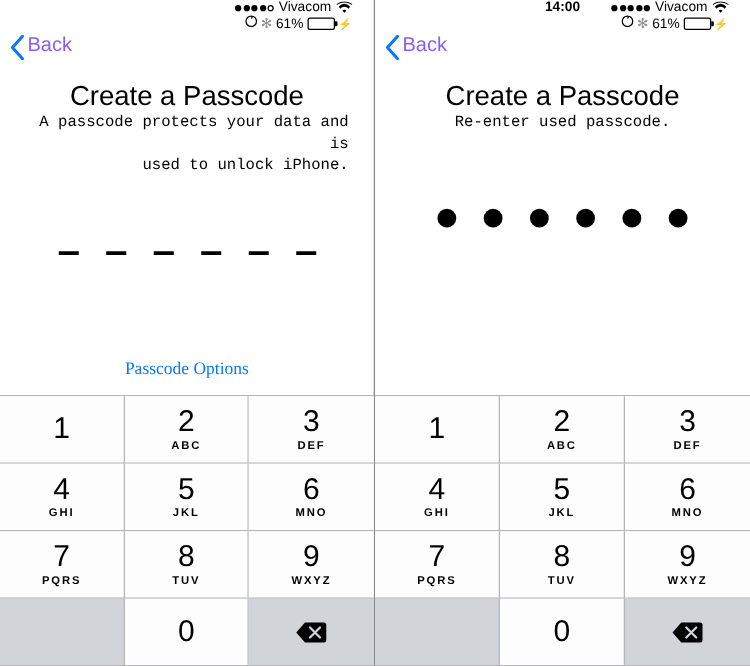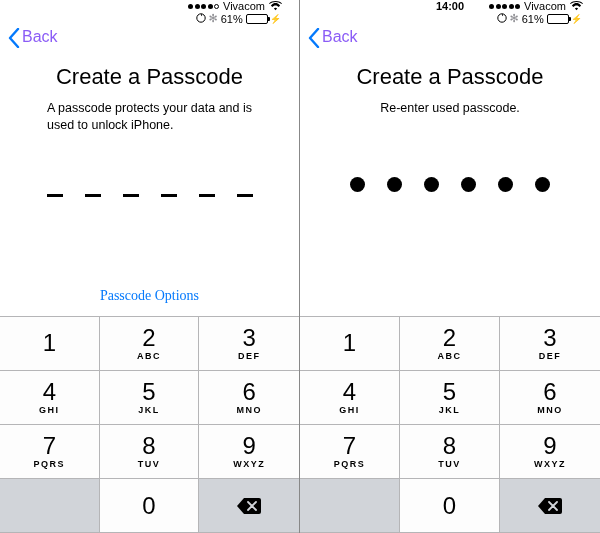--- a/index.html
+++ b/index.html
@@ -61,24 +61,25 @@
   }
   .back svg { display:block; }
   .content {
     flex: 1;
     display:flex; flex-direction:column;
     align-items:center;
     padding-top: 8px;
   }
   .title { font-size: 22px; font-weight: 400; color:#000; letter-spacing:0; }
   .subtitle {
-    font-size: 12.5px; color:#000; text-align:left;
-    margin-top: 10px; line-height: 1.35;
+    font-size: 12.5px; color:#000; text-align:right;
+    line-height: 1.35;
     padding: 0 20px;
     white-space: pre-line;
+    font-family: Liberation Mono, monospace;
   }
   .passcode-row {
     margin-top: 60px;
     display:flex; gap: 22px;
     justify-content:center;
   }
   .digit-slot {
     width: 18px; height: 18px;
     display:flex; align-items:center; justify-content:center;
   }

